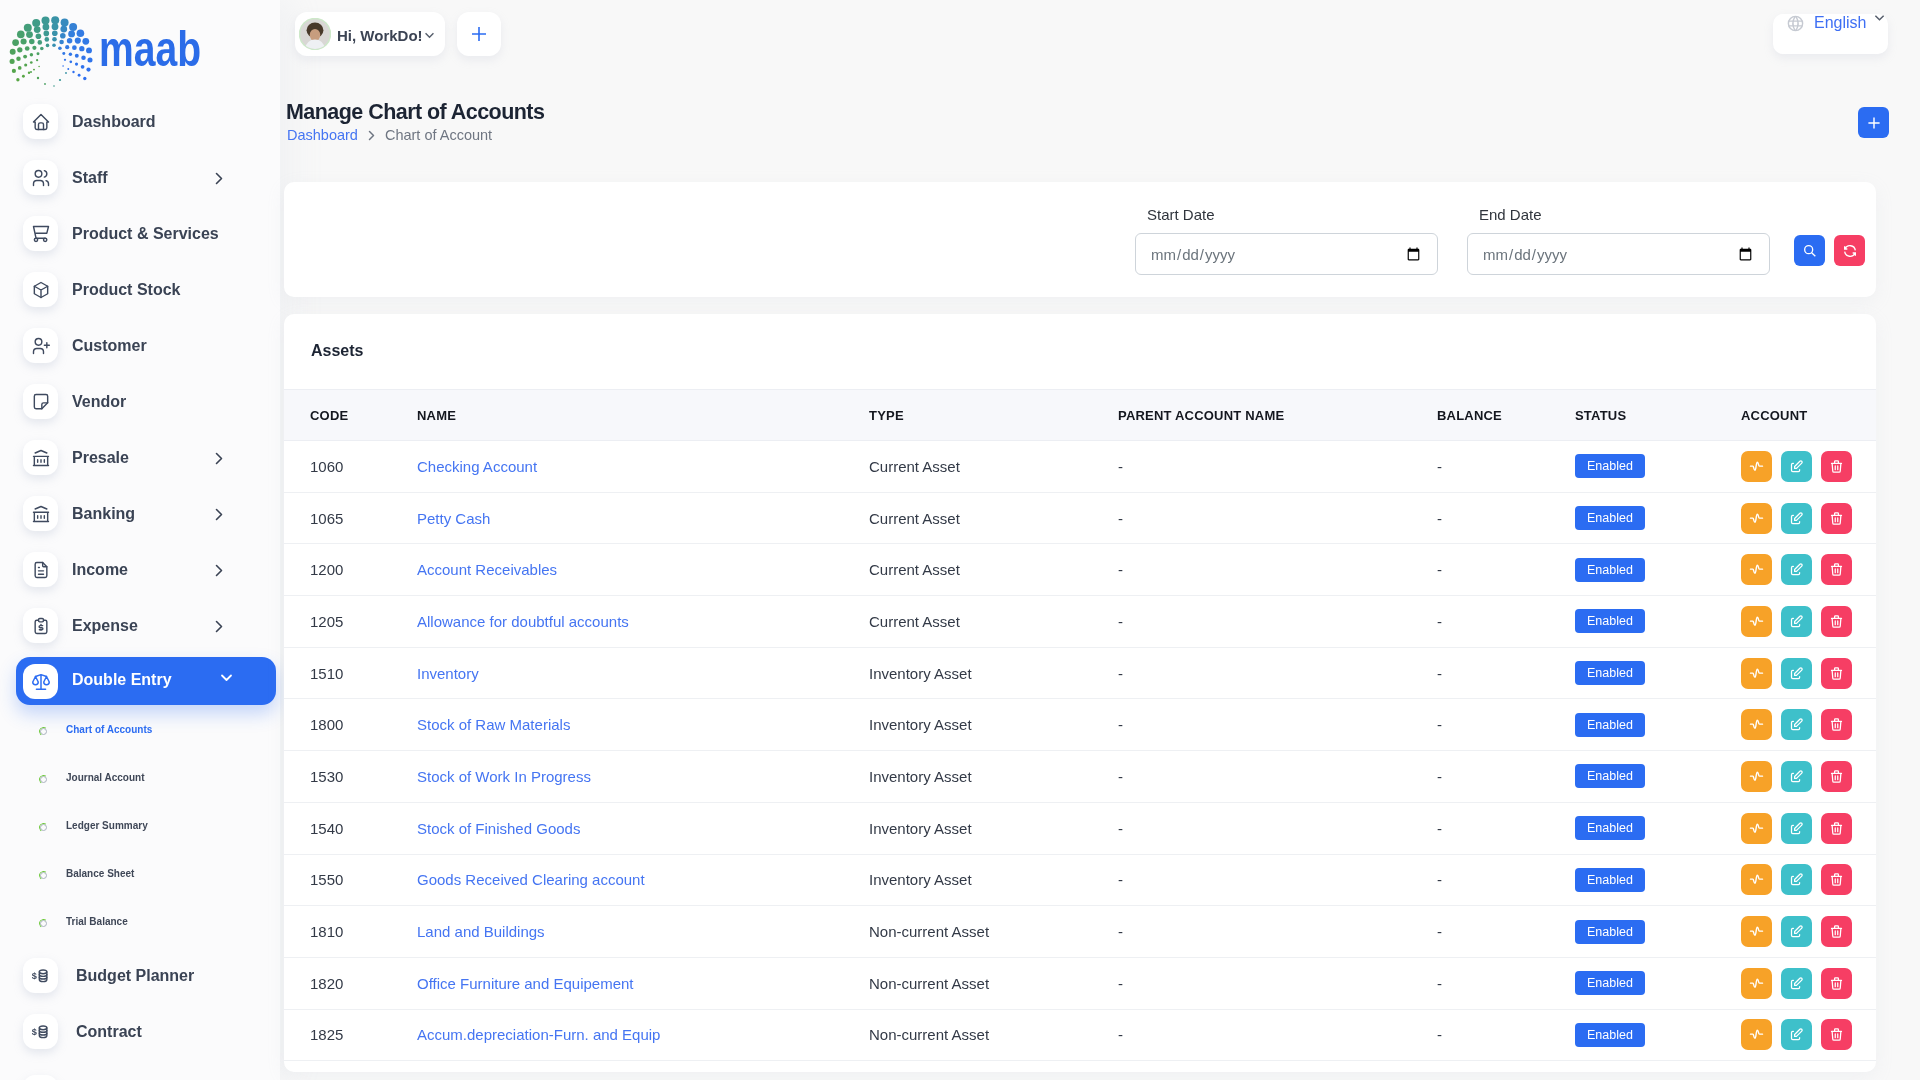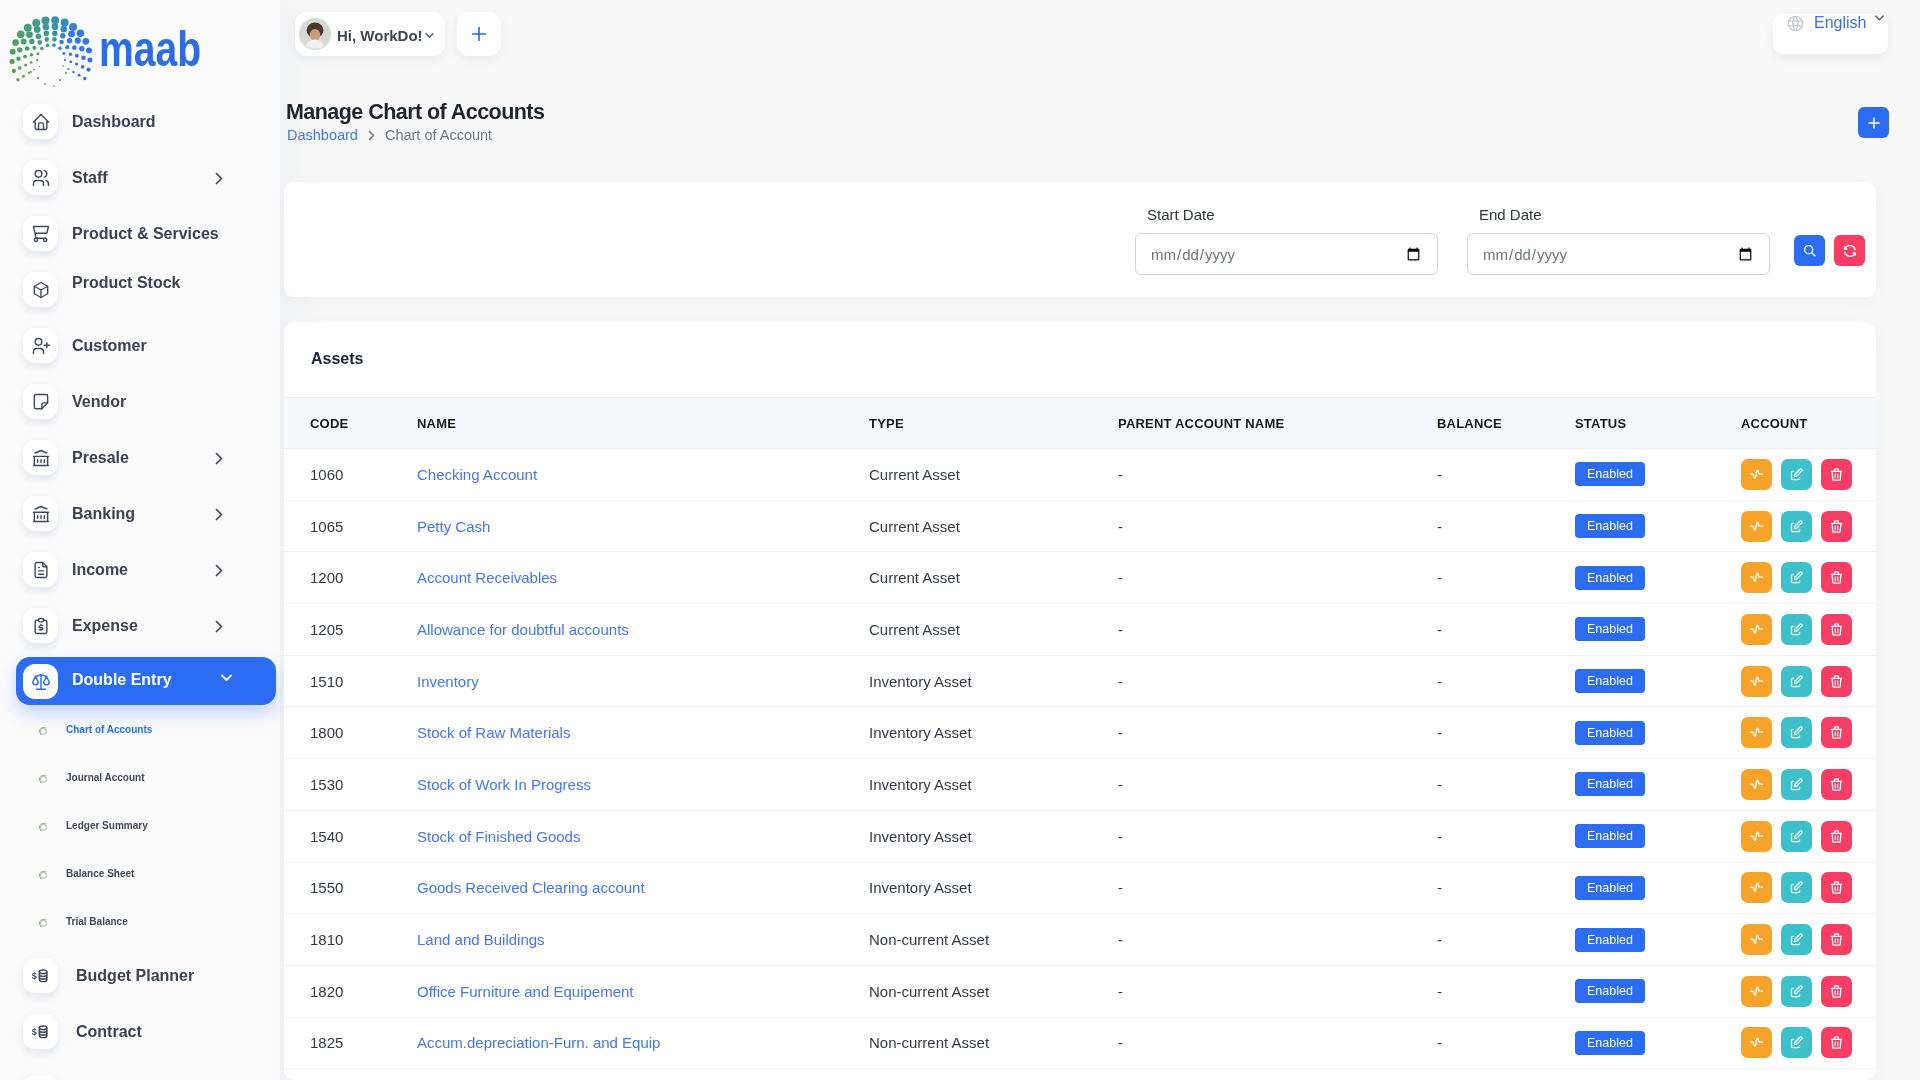--- a/index.html
+++ b/index.html
@@ -42,21 +42,21 @@
 .crumbs { position:absolute; left:287px; top:127px; font-size:14.5px; color:#6f7682; display:flex; align-items:center; }
 .crumbs a { color:#4575f2; text-decoration:none; }
 .addbtn { position:absolute; left:1858px; top:107px; width:31px; height:31px;
   background:#2b6cf2; border-radius:6px; display:flex; align-items:center; justify-content:center;
   color:#fff; }
 
 
 .card { position:absolute; left:284px; background:#fff; width:1592px; border-radius:10px;
   box-shadow:0 5px 18px rgba(180,190,205,0.12); }
 #filtercard { top:182px; height:115px; }
-#tablecard { top:322px; height:758px; overflow:hidden; }
+#tablecard { top:314px; height:758px; overflow:hidden; }
 .flabel { position:absolute; font-size:15px; color:#30353d;margin-left:12px; }
 .dinput { position:absolute; width:303px; height:42px; border:1px solid #ced4da; border-radius:6px;
   font-family:"Liberation Sans", sans-serif;
   font-size:15px; color:#6c757d; padding:0 14px; background:#fff; }
 .sqbtn { position:absolute; width:31px; height:31px; border-radius:6px; display:flex;
   align-items:center; justify-content:center; color:#fff; }
 
 
 .cardtitle { position:absolute; left:27px; top:28px; font-size:16px; font-weight:700; color:#1c2433; }
 table { position:absolute; left:0; top:75px; width:1592px; border-collapse:collapse; table-layout:fixed; }
@@ -184,21 +184,21 @@
           <path d="M17 17H6L3 3h18l-2 8H6"></path>
         </svg>
       </div>
   <div class="mlabel" style="top:225px">Product &amp; Services</div>
   <div class="isq" style="top:272px">
         <svg width="20" height="20" viewBox="0 0 24 24" fill="none" stroke="currentColor" stroke-width="1.7" stroke-linecap="round" stroke-linejoin="round">
           <path d="M12 3l8 4.5v9L12 21l-8-4.5v-9L12 3z"></path>
           <path d="M12 12l8-4.5M12 12v9M12 12L4 7.5"></path>
         </svg>
       </div>
-  <div class="mlabel" style="top:274px">Product Stock</div>
+  <div class="mlabel" style="top:281px">Product Stock</div>
   <div class="isq" style="top:328px">
         <svg width="20" height="20" viewBox="0 0 24 24" fill="none" stroke="currentColor" stroke-width="1.7" stroke-linecap="round" stroke-linejoin="round">
           <circle cx="9" cy="7" r="4"></circle>
           <path d="M3 21v-2a4 4 0 0 1 4-4h4a4 4 0 0 1 4 4v2"></path>
           <path d="M16 11h6M19 8v6"></path>
         </svg>
       </div>
   <div class="mlabel" style="top:337px">Customer</div>
   <div class="isq" style="top:384px">
         <svg width="20" height="20" viewBox="0 0 24 24" fill="none" stroke="currentColor" stroke-width="1.7" stroke-linecap="round" stroke-linejoin="round">

